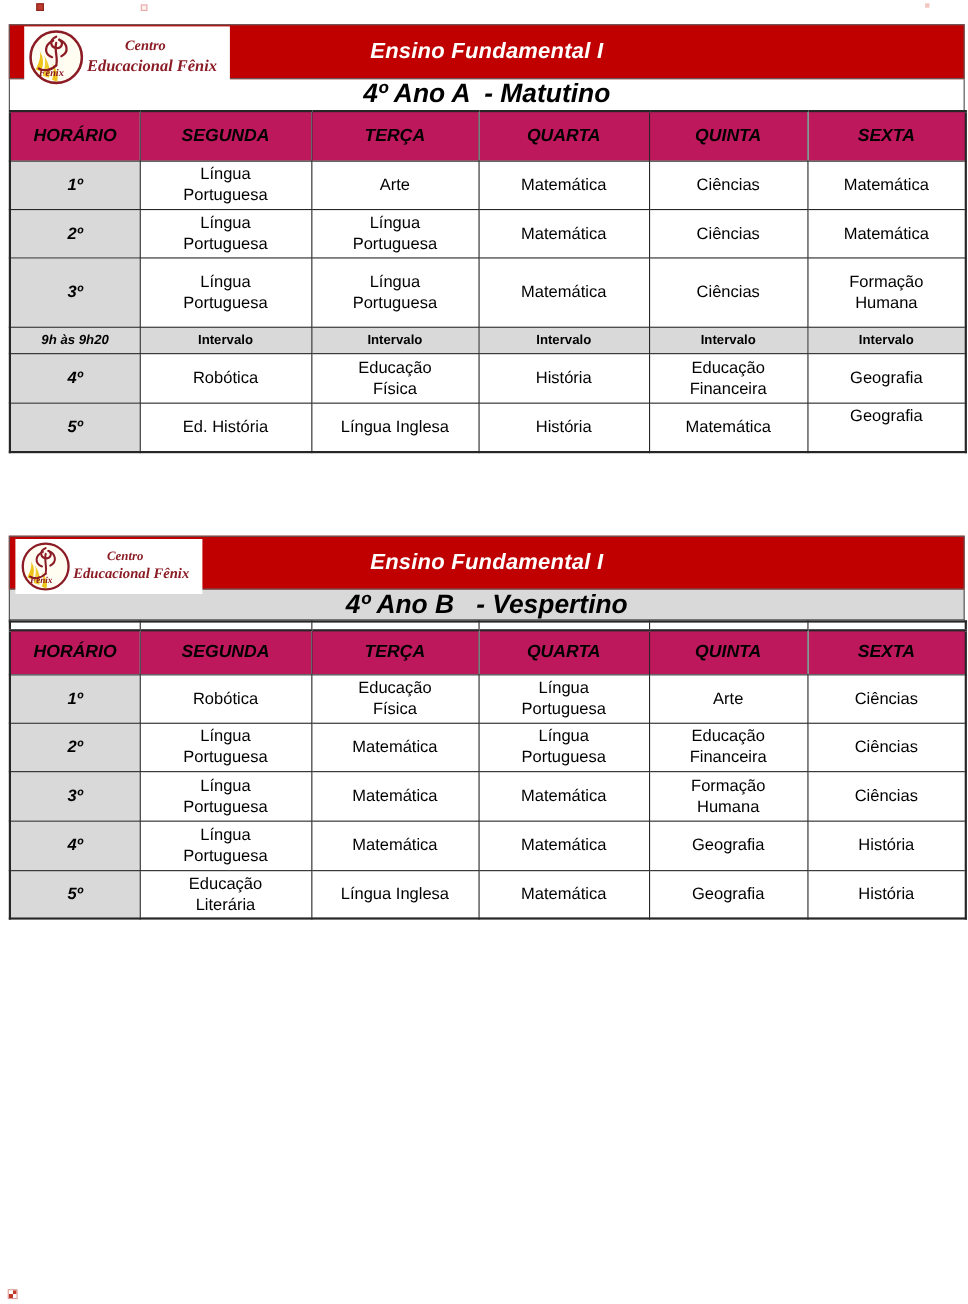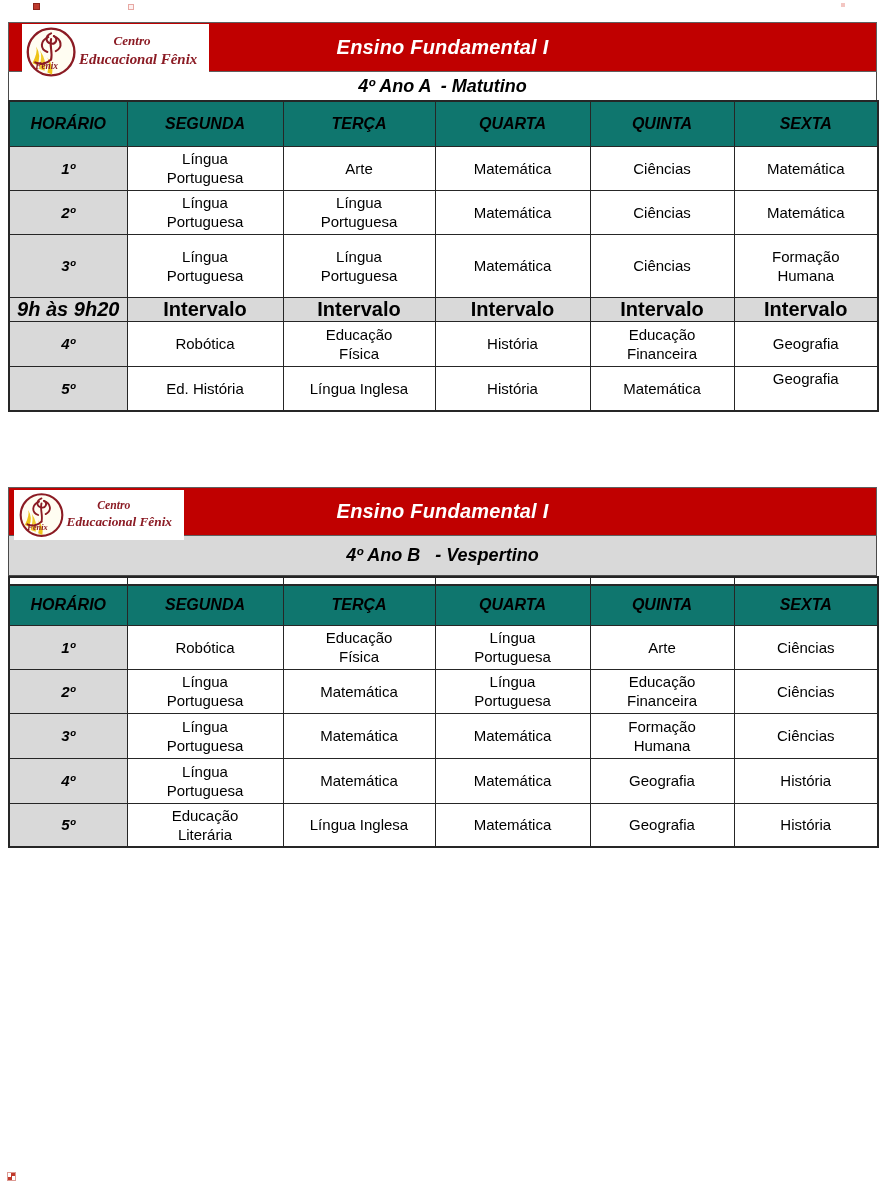--- a/index.html
+++ b/index.html
@@ -19,38 +19,38 @@
   #sched-2 .banner{height:49px;}
   .banner-title{color:#ffffff;font-weight:bold;font-style:italic;font-size:20px;letter-spacing:.2px;}
 
   .logo-box{position:absolute;background:#ffffff;z-index:2;}
   #sched-1 .logo-box{left:13px;top:1px;width:187px;height:56px;}
   #sched-2 .logo-box{left:5px;top:2px;width:170px;height:50px;}
   .logo-box svg{width:100%;height:100%;display:block;}
 
   .class-title{
     box-sizing:border-box;display:flex;align-items:center;justify-content:center;
-    font-weight:bold;font-style:italic;font-size:18px;white-space:pre;
+    font-weight:bold;font-style:italic;font-size:24px;white-space:pre;
     border-left:1px solid #4a4a4a;border-right:1px solid #4a4a4a;
   }
   #sched-1 .class-title{height:28px;background:#ffffff;}
-  #sched-2 .class-title{height:40px;background:#d9d9d9;border-bottom:1px solid #4a4a4a;font-style:italic;}
+  #sched-2 .class-title{height:28px;background:#d9d9d9;border-bottom:1px solid #4a4a4a;font-style:italic;}
 
   table.grid{border-collapse:collapse;table-layout:fixed;width:869px;border:2px solid #262626;}
   .grid th,.grid td{
     border:1px solid #262626;text-align:center;vertical-align:middle;
     padding:0 2px;overflow:hidden;box-sizing:border-box;
   }
   .grid th{
-    background:#0f766e;font-weight:bold;font-style:italic;font-size:16px;
+    background:#be185d;font-weight:bold;font-style:italic;font-size:16px;
     border-top:2px solid #262626;
   }
   .grid td{font-size:15px;line-height:19px;white-space:pre-line;background:#ffffff;}
   .grid td.period{background:#d9d9d9;font-weight:bold;font-style:italic;}
-  .grid tr.brk td{background:#d9d9d9;font-weight:bold;font-size:20px;margin-left:36px;}
+  .grid tr.brk td{background:#d9d9d9;font-weight:bold;font-size:12px;margin-left:36px;}
   .grid tr.gap td{background:#ffffff;padding:0;}
 
   #sched-1 tr.head{height:45px;}
   #sched-1 tr.r0{height:44px;}
   #sched-1 tr.r1{height:44px;}
   #sched-1 tr.r2{height:63px;}
   #sched-1 tr.r3{height:24px;}
   #sched-1 tr.r4{height:45px;}
   #sched-1 tr.r5{height:45px;}
   #sched-1 tr.r5 td:last-child{vertical-align:top;padding-top:2px;}

